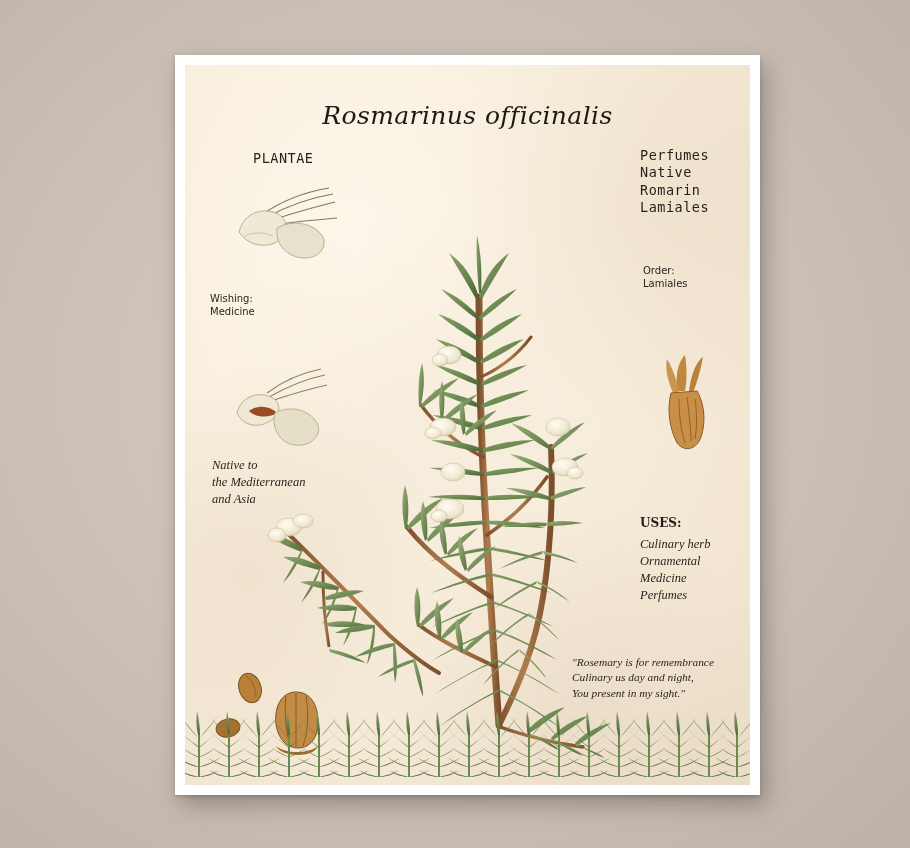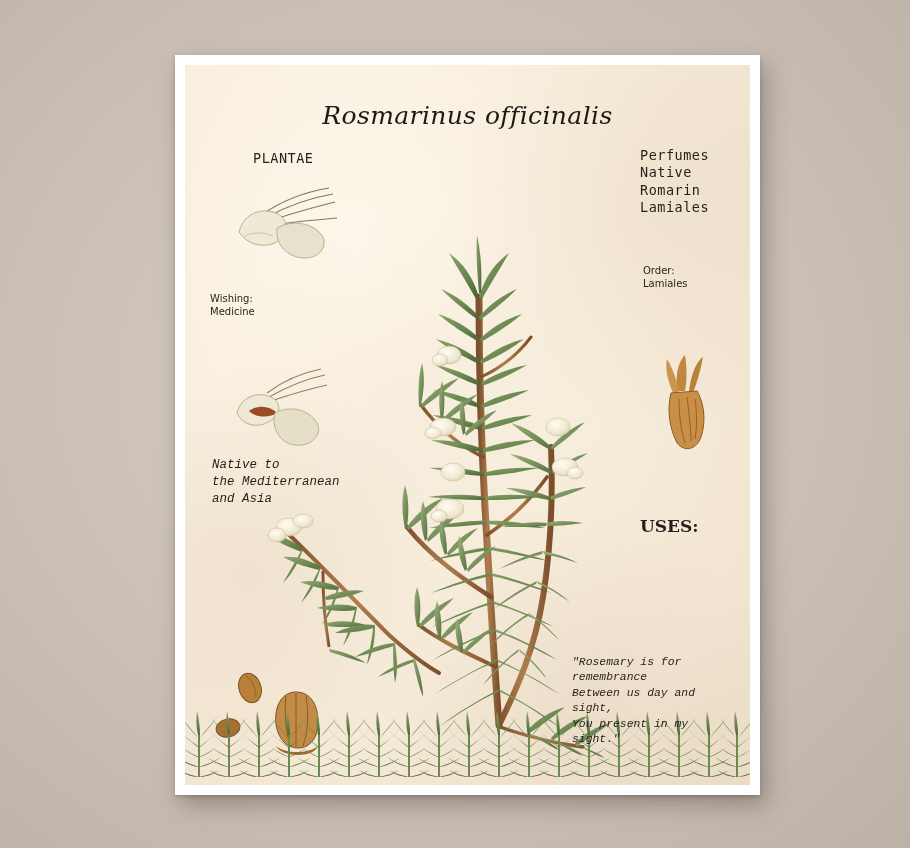--- a/index.html
+++ b/index.html
@@ -82,29 +82,29 @@
   .mono-ish {
     font-family: "DejaVu Sans Mono", monospace;
     font-size: 13.5px;
     letter-spacing: 0.5px;
   }
   .plain {
     font-family: "DejaVu Sans", sans-serif;
     font-size: 10px;
   }
   .serif-italic {
-    font-family: Liberation Mono, monospace;
+    font-family: Liberation Serif, serif;
     font-style: italic;
     font-size: 12.5px;
     line-height: 1.35;
   }
   .serif-bold {
     font-family: "DejaVu Serif", serif;
     font-weight: bold;
-    font-size: 17px;
+    font-size: 12px;
   }
 
   #plantae-label { left: 45px;  top: 85px; margin-left: 23px; }
   #common-names  { left: 455px; top: 82px; }
   #family-block  { left: 25px;  top: 228px; }
   #order-block   { left: 458px; top: 200px; }
   #native-block  { left: 27px;  top: 392px; }
   #uses-title    { left: 455px; top: 451px; }
   #uses-list     { left: 455px; top: 471px; }
   #quote-block   { left: 387px; top: 590px; width: 170px; font-size: 11.4px; }
@@ -156,24 +156,30 @@
       <div>Lamiales</div>
     </div>
 
     <div class="label serif-italic" id="native-block">
       <div class="nowrap-line">Native to</div>
       <div class="nowrap-line">the Mediterranean</div>
       <div class="nowrap-line">and Asia</div>
     </div>
 
     <div class="label serif-bold" id="uses-title">USES:</div>
+    <div class="label serif-italic" id="uses-list">
+      <div>Culinary herb</div>
+      <div>Ornamental</div>
+      <div>Medicine</div>
+      <div>Perfumes</div>
+    </div>
 
     <div class="label serif-italic" id="quote-block">
       <div>"Rosemary is for remembrance</div>
-      <div>Between us day and sight,</div>
+      <div>Culinary us day and night,</div>
       <div>You present in my sight."</div>
     </div>
 
     <div class="art" style="left:118px; top:62px; width:330px; height:630px;">
       <svg width="330" height="630" viewBox="0 0 330 630">
         <defs>
           <linearGradient id="stemG" x1="0" y1="0" x2="1" y2="0">
             <stop offset="0%" stop-color="#7d4f2c"></stop>
             <stop offset="45%" stop-color="#b07d4d"></stop>
             <stop offset="100%" stop-color="#7b4d2b"></stop>

